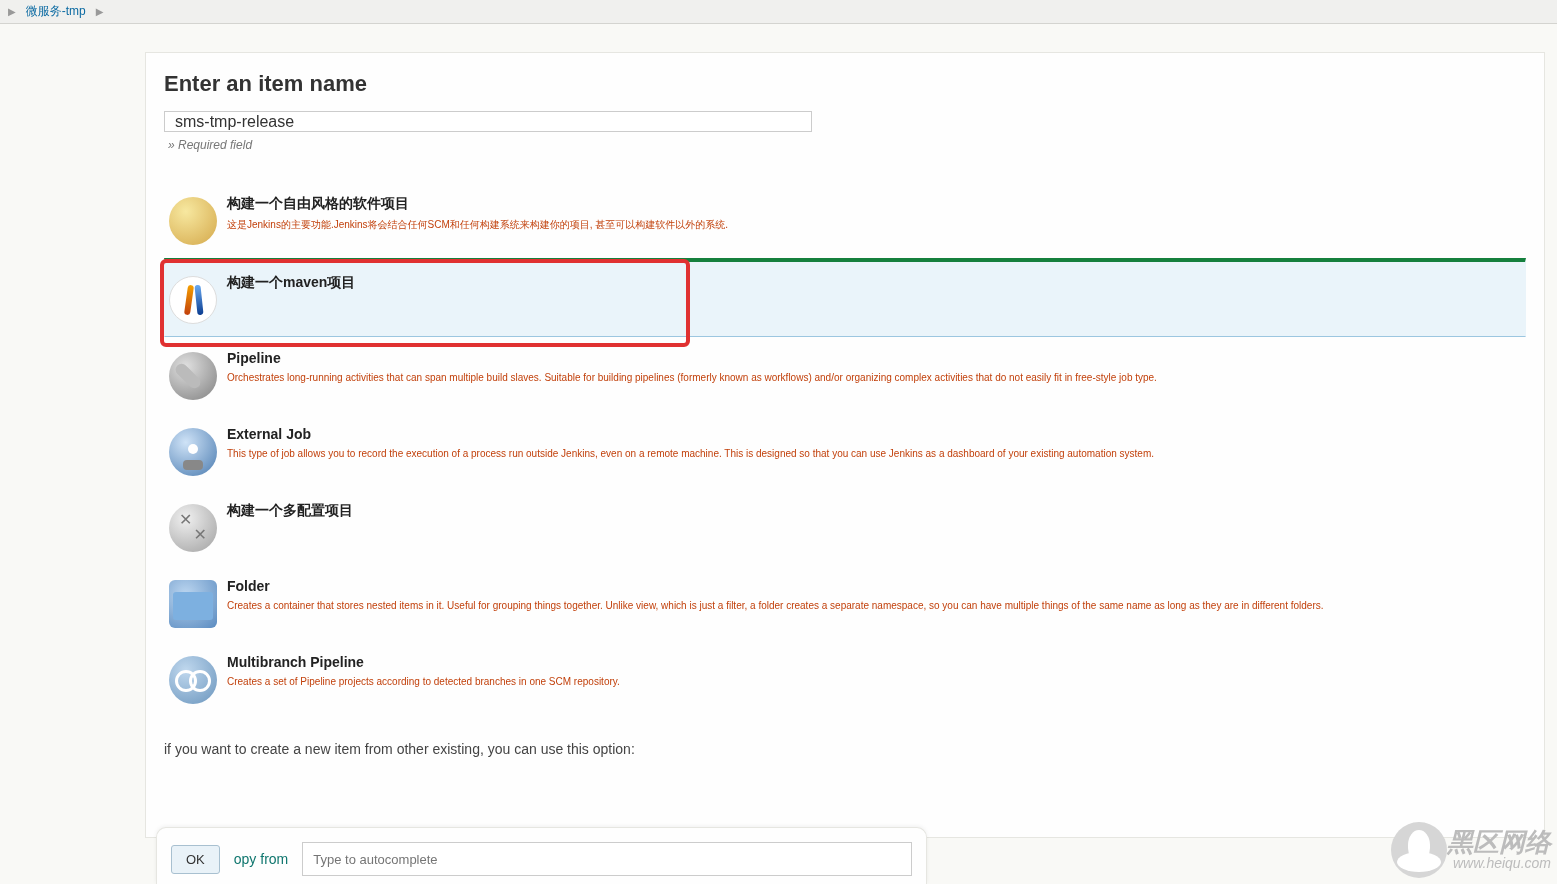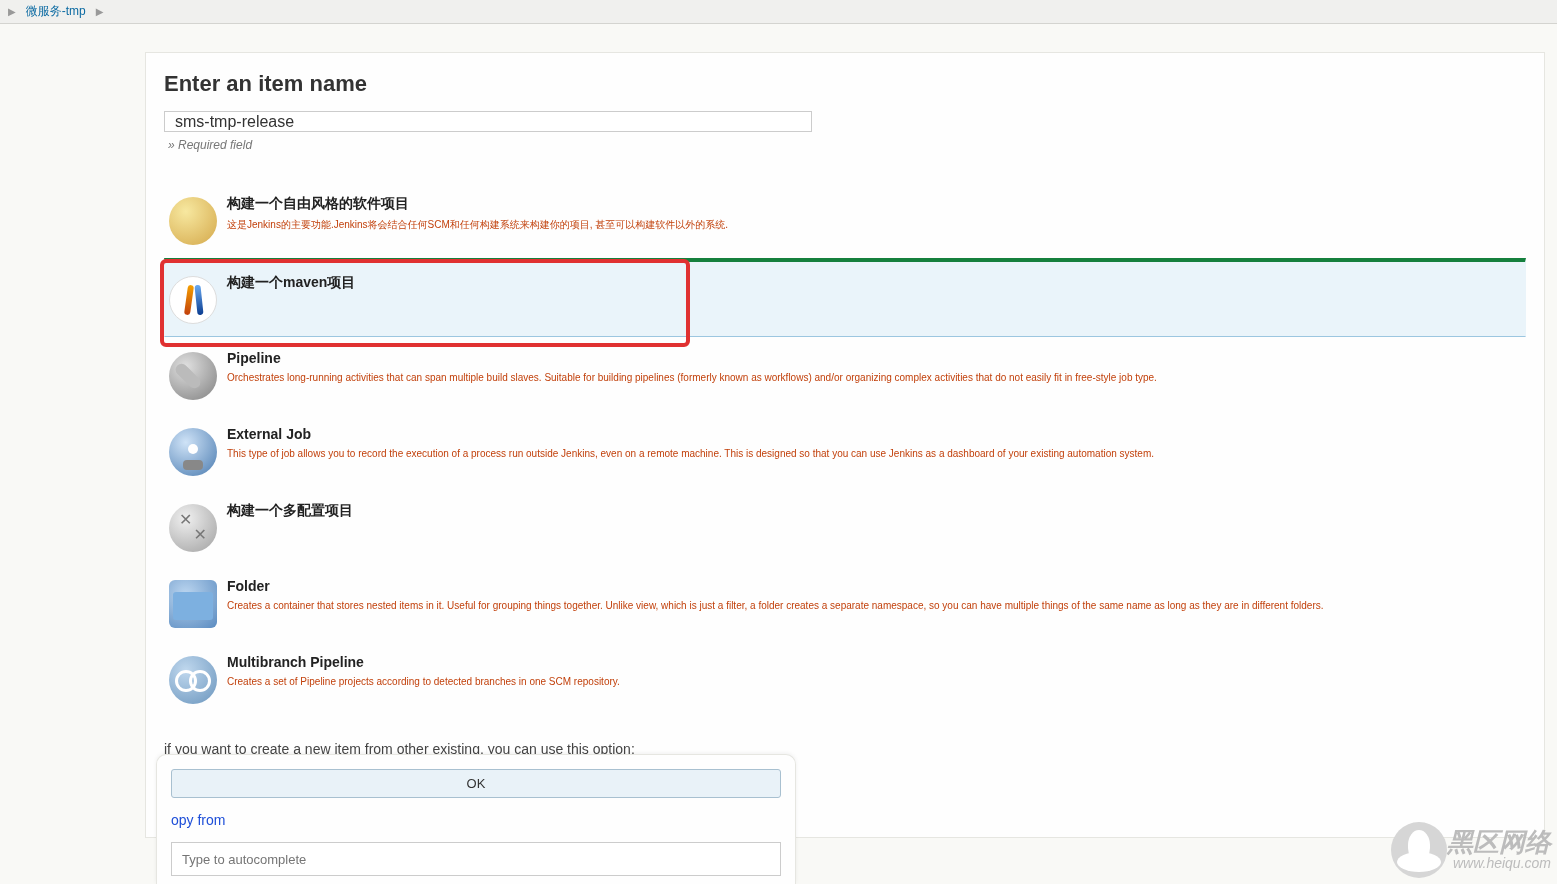--- a/index.html
+++ b/index.html
@@ -112,41 +112,41 @@
       margin-top: 24px;
       font-size: 14px;
       color: #444;
       padding-bottom: 80px;
     }
     .footer {
       position: fixed;
       left: 156px;
       bottom: 0;
       display: flex;
+      align-items: center;
       background: #fefefe;
       border: 1px solid #e6e6e1;
       border-bottom: none;
       border-radius: 10px 10px 0 0;
       padding: 14px 14px 8px 14px;
       gap: 14px;
       box-shadow: 0 -1px 4px rgba(0,0,0,0.06);
-      flex-direction: column;
     }
     .ok-btn {
       background: #e9f2f8;
       border: 1px solid #a8c0d0;
       border-radius: 3px;
       padding: 6px 14px;
       font-size: 13px;
       color: #333;
       cursor: pointer;
     }
     .copy-label {
       font-size: 14px;
-      color: #1d4ed8;
+      color: #0f766e;
     }
     .autocomplete {
       width: 610px;
       height: 34px;
       border: 1px solid #ccc;
       padding: 0 10px;
       font-size: 13px;
       color: #737373;
     }
     .watermark {

